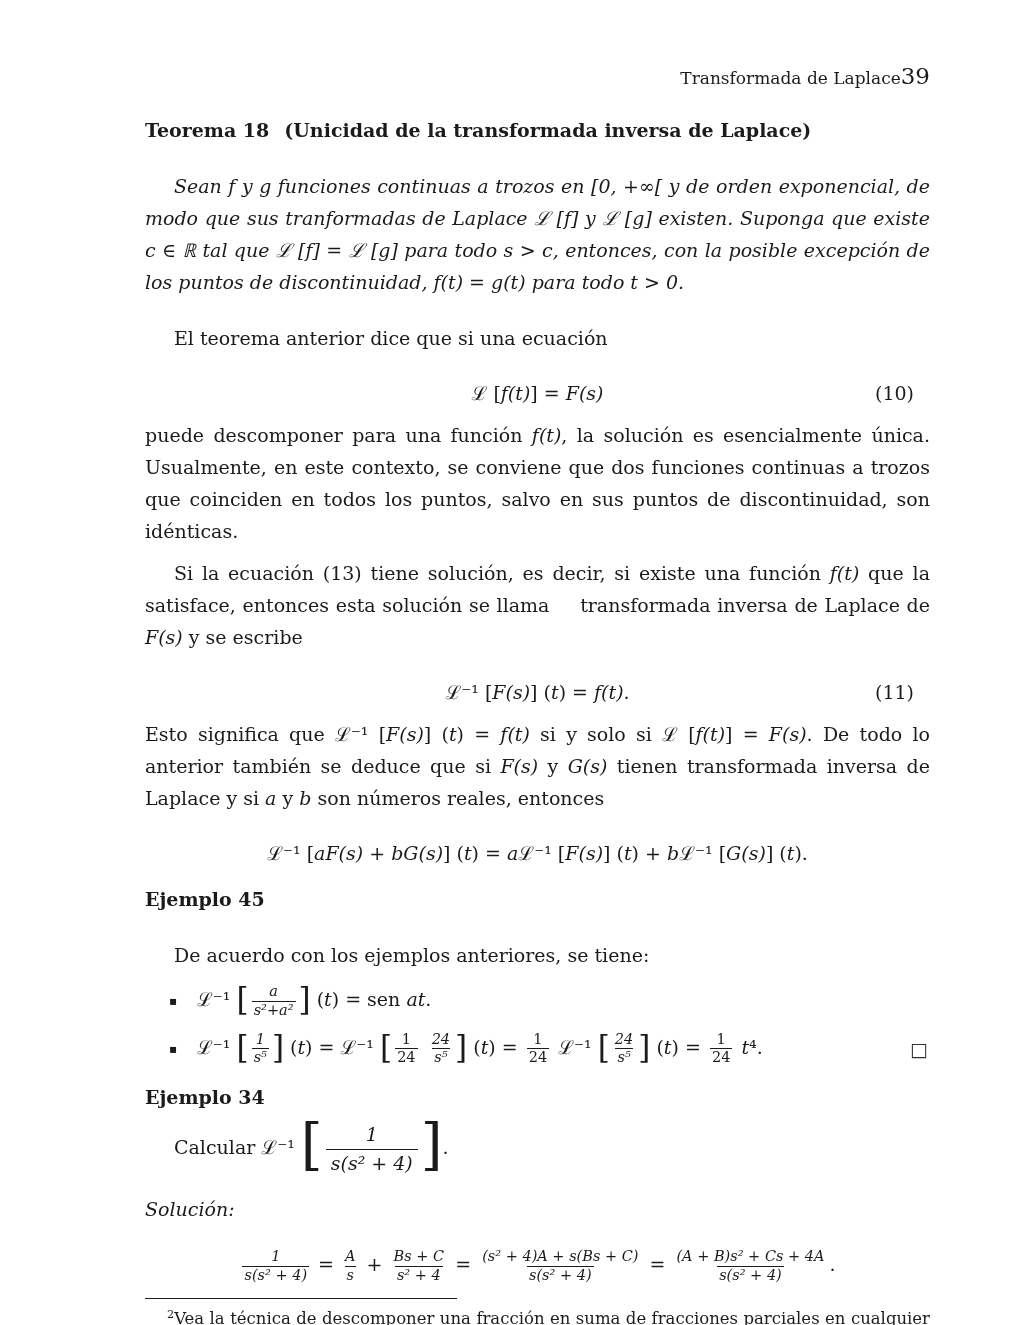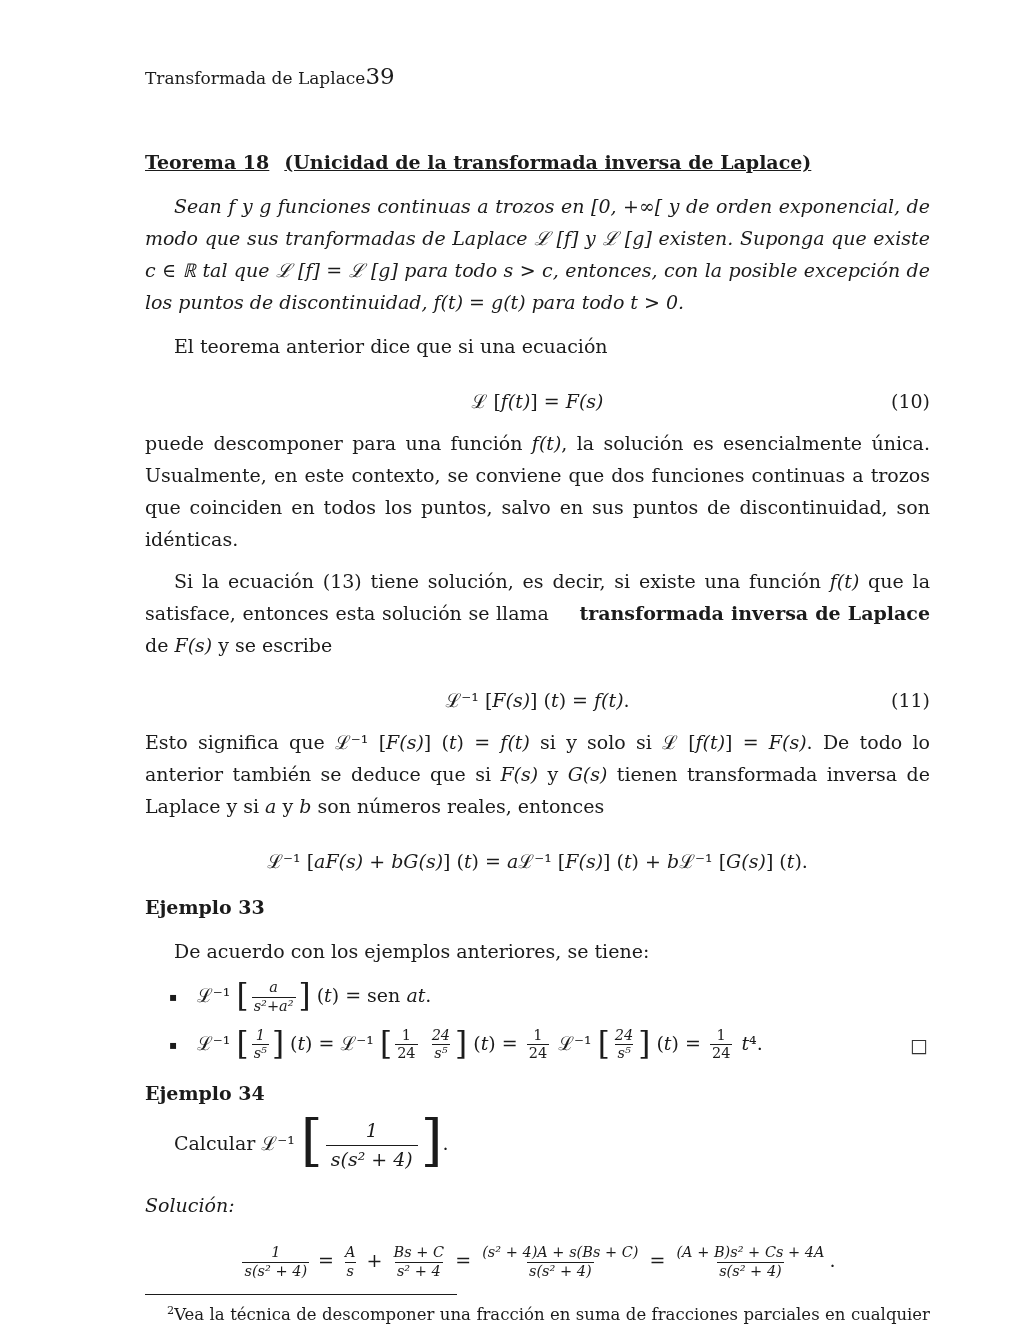--- a/index.html
+++ b/index.html
@@ -4,37 +4,37 @@
 <style>
   html,body{margin:0;padding:0;background:#e8e8e8;}
   .page{
     width:1024px;height:1325px;box-sizing:border-box;
     background:#ffffff;color:#1b1b1b;
     padding:60px 94px 0 145px;
     font-family:"DejaVu Serif","Liberation Serif",serif;
     font-size:19px;line-height:32px;
     overflow:hidden;position:relative;margin:0 auto;
   }
-  .pg-header{display:flex;justify-content:flex-start;align-items:baseline;}
+  .pg-header{display:flex;justify-content:flex-end;align-items:baseline;}
   .pg-header .doc-title{font-size:17px;}
   .pg-header .pg-num{font-size:23px;}
-  .thm-heading{margin-top:52px;font-weight:700;text-decoration:underline;}
+  .thm-heading{margin-top:20px;font-weight:700;}
   .thm-heading .thm-title{margin-left:15px;}
   p{margin:0;}
   .para{text-align:justify;}
   .indent{text-indent:29px;}
   .ital{font-style:italic;}
-  .mt12{margin-top:12px;} .mt10{margin-top:10px;}
+  .mt12{margin-top:24px;} .mt10{margin-top:10px;}
   .mt16{margin-top:16px;} .mt6{margin-top:6px;}
   .eq-row{position:relative;text-align:center;margin-top:23px;margin-bottom:10px;}
-  .eq-num{position:absolute;right:0;top:50%;transform:translateY(-50%);}
+  .eq-num{position:absolute;right:16px;top:50%;transform:translateY(-50%);}
   .ex-heading{font-weight:700;margin-top:14px;}
   .math span{white-space:pre;}
   .s-i{font-style:italic;}
-  .s-b{font-weight:700;margin-left:24px;}
+  .s-b{font-weight:400;margin-left:24px;}
   .s-sup{font-size:0.68em;vertical-align:0.5em;line-height:0;}
   .s-br{font-size:31px;line-height:0;vertical-align:middle;position:relative;top:-2px;}
   .s-brl{font-size:56px;line-height:0;vertical-align:middle;position:relative;top:-4px;font-weight:300;}
   .frac{display:inline-flex;flex-direction:column;align-items:center;vertical-align:middle;margin:0 3px;line-height:1.2;}
   .frac .fn,.frac .fd{font-size:14.5px;padding:0 2px;text-align:center;}
   .frac .fd{border-top:1.3px solid #1b1b1b;}
   .frac.fi{font-style:italic;}
   .frac.fl .fn,.frac.fl .fd{font-size:19px;padding:2px 5px;line-height:1.25;}
   .item-row{position:relative;padding-left:52px;margin-top:12px;}
   .bullet{position:absolute;left:24px;top:50%;transform:translateY(-50%);font-size:12px;}
@@ -75,21 +75,21 @@
     <span><span>ℒ⁻¹ [</span><span class="s-i">F(s)</span><span>] (</span><span class="s-i">t</span><span>) = </span><span class="s-i">f(t)</span><span>.</span></span>
     <span class="eq-num">(11)</span>
   </div>
 
   <p class="para"><span>Esto significa que ℒ⁻¹ [</span><span class="s-i">F(s)</span><span>] (</span><span class="s-i">t</span><span>) = </span><span class="s-i">f(t)</span><span> si y solo si ℒ [</span><span class="s-i">f(t)</span><span>] = </span><span class="s-i">F(s)</span><span>. De todo lo anterior también se deduce que si </span><span class="s-i">F(s)</span><span> y </span><span class="s-i">G(s)</span><span> tienen transformada inversa de Laplace y si </span><span class="s-i">a</span><span> y </span><span class="s-i">b</span><span> son números reales, entonces</span></p>
 
   <div class="eq-row math">
     <span><span>ℒ⁻¹ [</span><span class="s-i">aF(s) + bG(s)</span><span>] (</span><span class="s-i">t</span><span>) = </span><span class="s-i">a</span><span>ℒ⁻¹ [</span><span class="s-i">F(s)</span><span>] (</span><span class="s-i">t</span><span>) + </span><span class="s-i">b</span><span>ℒ⁻¹ [</span><span class="s-i">G(s)</span><span>] (</span><span class="s-i">t</span><span>).</span></span>
   </div>
 
-  <div class="ex-heading">Ejemplo 33</div>
+  <div class="ex-heading">Ejemplo 45</div>
 
   <p class="para indent mt12">De acuerdo con los ejemplos anteriores, se tiene:</p>
 
   <div class="item-row math">
     <span class="bullet">▪</span>
     <span><span>ℒ⁻¹ </span><span class="s-br">[</span><span class="frac fi"><span class="fn">a</span><span class="fd">s²+a²</span></span><span class="s-br">]</span><span> (</span><span class="s-i">t</span><span>) = sen </span><span class="s-i">at</span><span>.</span></span>
   </div>
 
   <div class="item-row math mt6">
     <span class="bullet">▪</span>

